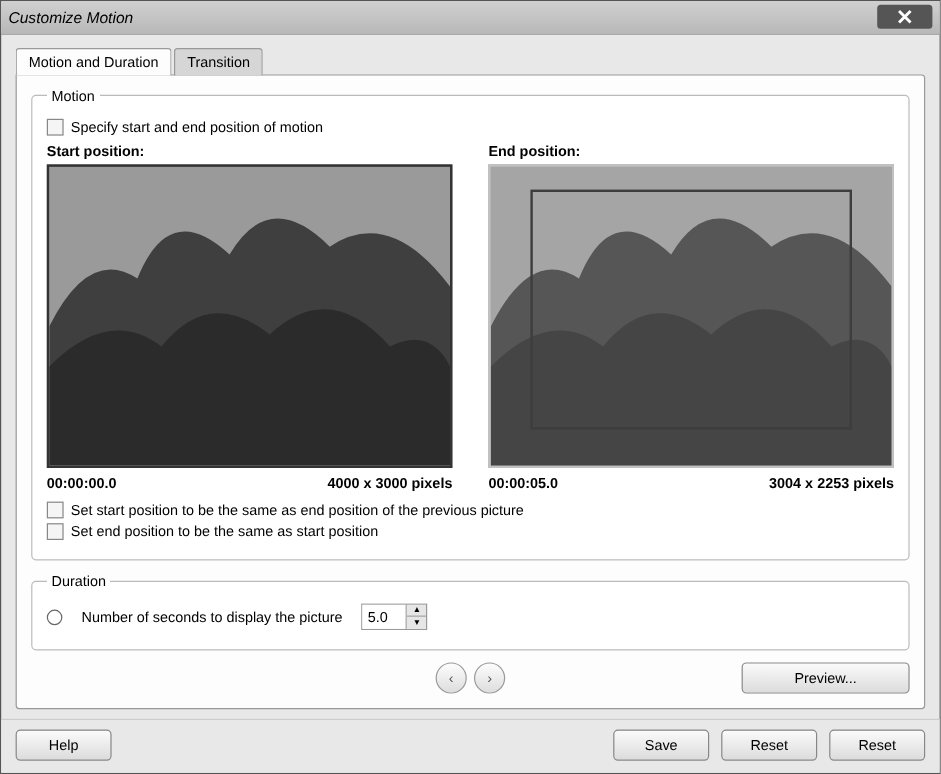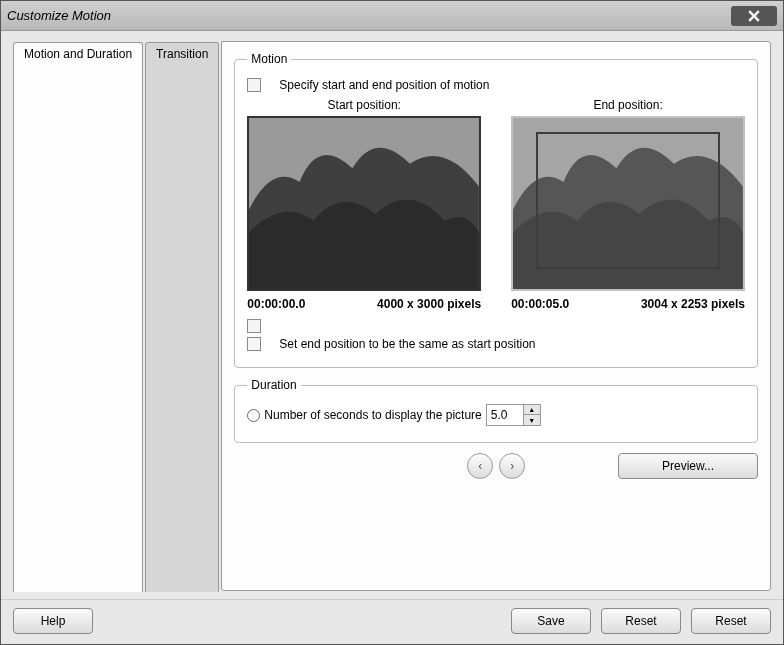--- a/index.html
+++ b/index.html
@@ -32,21 +32,21 @@
     background: #555;
     border-radius: 3px;
     display: flex; align-items: center; justify-content: center;
     cursor: pointer;
   }
   .titlebar-close svg { width: 12px; height: 12px; }
   .dialog-body {
     flex: 1;
     padding: 10px 12px 8px 12px;
     display: flex;
-    flex-direction: row;
+    flex-direction: column;
   }
   .tabs {
     display: flex;
     position: relative;
     top: 1px;
     z-index: 2;
   }
   .tab {
     padding: 4px 10px;
     border: 1px solid #999;
@@ -58,35 +58,35 @@
   }
   .tab.active {
     background: #fdfdfd;
     font-weight: 500;
   }
   .tab.inactive { background: #d6d6d6; }
   .tab-panel {
     background: #fdfdfd;
     border: 1px solid #999;
     border-radius: 0 3px 3px 3px;
-    padding: 10px 12px 24px 12px;
+    padding: 10px 12px 12px 12px;
     flex: 1;
   }
   fieldset {
     border: 1px solid #bbb;
     border-radius: 4px;
     margin: 0 0 10px 0;
     padding: 8px 12px 12px 12px;
     background: #fff;
   }
   legend { padding: 0 4px; font-size: 12px; }
   .checkbox-row, .radio-row {
     display: flex;
     align-items: center;
-    gap: 18px;
+    gap: 6px;
     margin: 4px 0;
   }
   .checkbox-box {
     width: 14px; height: 14px;
     border: 1px solid #888;
     background: #f5f5f5;
   }
   .radio-box {
     width: 13px; height: 13px;
     border: 1px solid #666;
@@ -99,21 +99,21 @@
     width: 7px; height: 7px;
     background: #333;
     border-radius: 50%;
   }
   .positions-row {
     display: flex;
     gap: 30px;
     margin-top: 6px;
   }
   .pos-col { flex: 1; }
-  .pos-label { font-weight: normal; margin-bottom: 4px; text-align: center; }
+  .pos-label { font-weight: bold; margin-bottom: 4px; }
   .thumb-wrap { position: relative; }
   .thumb {
     width: 100%;
     aspect-ratio: 4 / 3;
     border: 2px solid #333;
     background: #888;
     position: relative;
     overflow: hidden;
   }
   .thumb svg { width: 100%; height: 100%; display: block; }
@@ -126,21 +126,21 @@
     border: 2px solid #222;
   }
   .thumb-meta {
     display: flex;
     justify-content: space-between;
     margin-top: 6px;
     font-weight: bold;
     font-size: 12px;
   }
   .duration-seconds-row {
-    display: flex; align-items: center; gap: 4px;
+    display: flex; align-items: center; gap: 16px;
   }
   .spinner {
     display: inline-flex;
     border: 1px solid #999;
     height: 22px;
   }
   .spinner-input {
     width: 36px; border: none;
     padding: 0 4px; font-size: 12px;
     text-align: left;
@@ -265,20 +265,21 @@
               <span>00:00:05.0</span>
               <span>3004 x 2253 pixels</span>
             </div>
           </div>
 
         </div>
 
         <div class="below-thumbs">
           <div class="checkbox-row">
             <span class="checkbox-box"></span>
+            <span>Set start position to be the same as end position of the previous picture</span>
           </div>
           <div class="checkbox-row">
             <span class="checkbox-box"></span>
             <span>Set end position to be the same as start position</span>
           </div>
         </div>
       </fieldset>
 
       <fieldset>
         <legend>Duration</legend>

